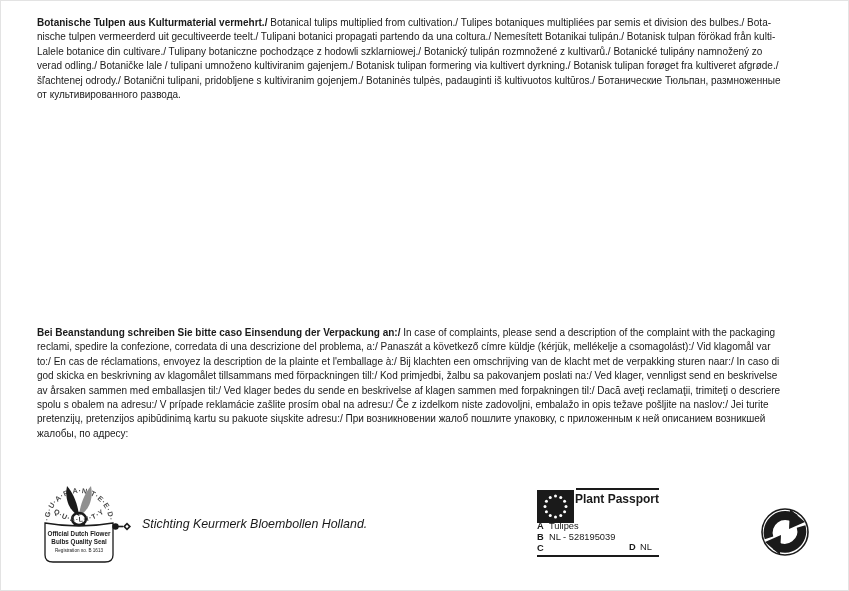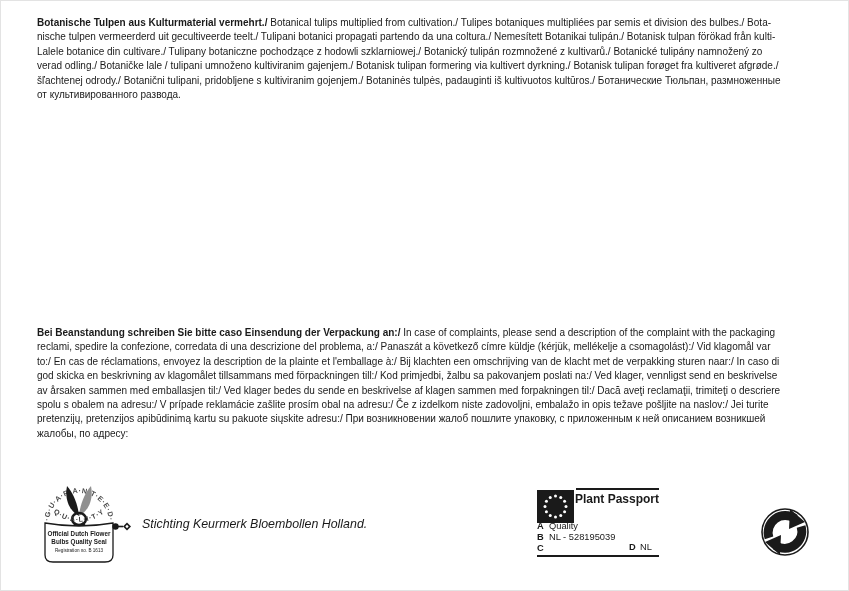--- a/index.html
+++ b/index.html
@@ -108,21 +108,21 @@
         <circle cx="27.59" cy="21.75" r="1.5"></circle>
         <circle cx="23.75" cy="25.59" r="1.5"></circle>
         <circle cx="18.5" cy="27" r="1.5"></circle>
         <circle cx="13.25" cy="25.59" r="1.5"></circle>
         <circle cx="9.41" cy="21.75" r="1.5"></circle>
         <circle cx="8" cy="16.5" r="1.5"></circle>
         <circle cx="9.41" cy="11.25" r="1.5"></circle>
         <circle cx="13.25" cy="7.41" r="1.5"></circle>
       </g>
     </svg>
-    <div class="pp-row pp-rowA"><span class="lbl">A</span><span>Quality</span></div>
+    <div class="pp-row pp-rowA"><span class="lbl">A</span><span>Tulipes</span></div>
     <div class="pp-row pp-rowB"><span class="lbl">B</span><span>NL - 528195039</span></div>
     <div class="pp-row pp-rowC"><span class="lbl">C</span><span></span></div>
     <div class="pp-d"><span class="lbl">D</span><span>NL</span></div>
     <div class="pp-rule-bottom"></div>
   </div>
 
   <svg class="greendot-svg" viewBox="0 0 50 50">
     <circle cx="25" cy="25" r="23" fill="#ffffff" stroke="#1a1a1a" stroke-width="1.6"></circle>
     <path d="M9,30.8 A17,17 0 0 1 35.1,11.7" fill="none" stroke="#1a1a1a" stroke-width="9"></path>
     <polygon points="30,2 45,15 29,22" fill="#1a1a1a"></polygon>

